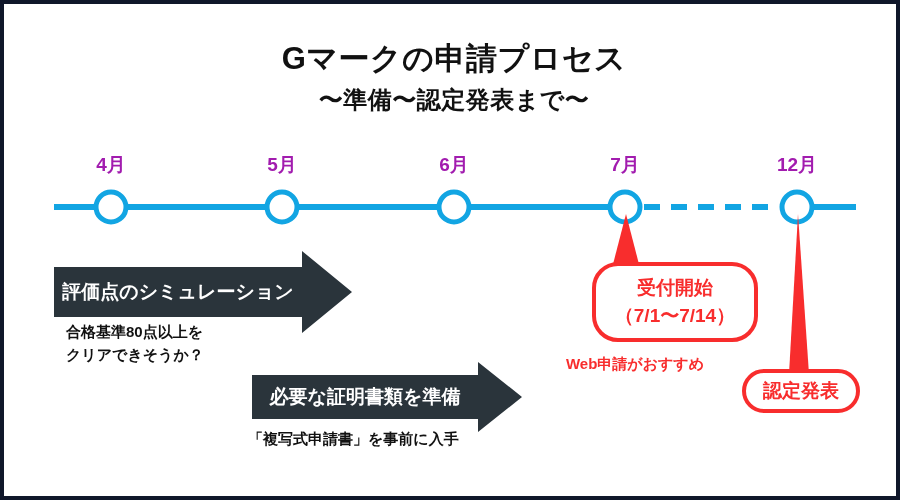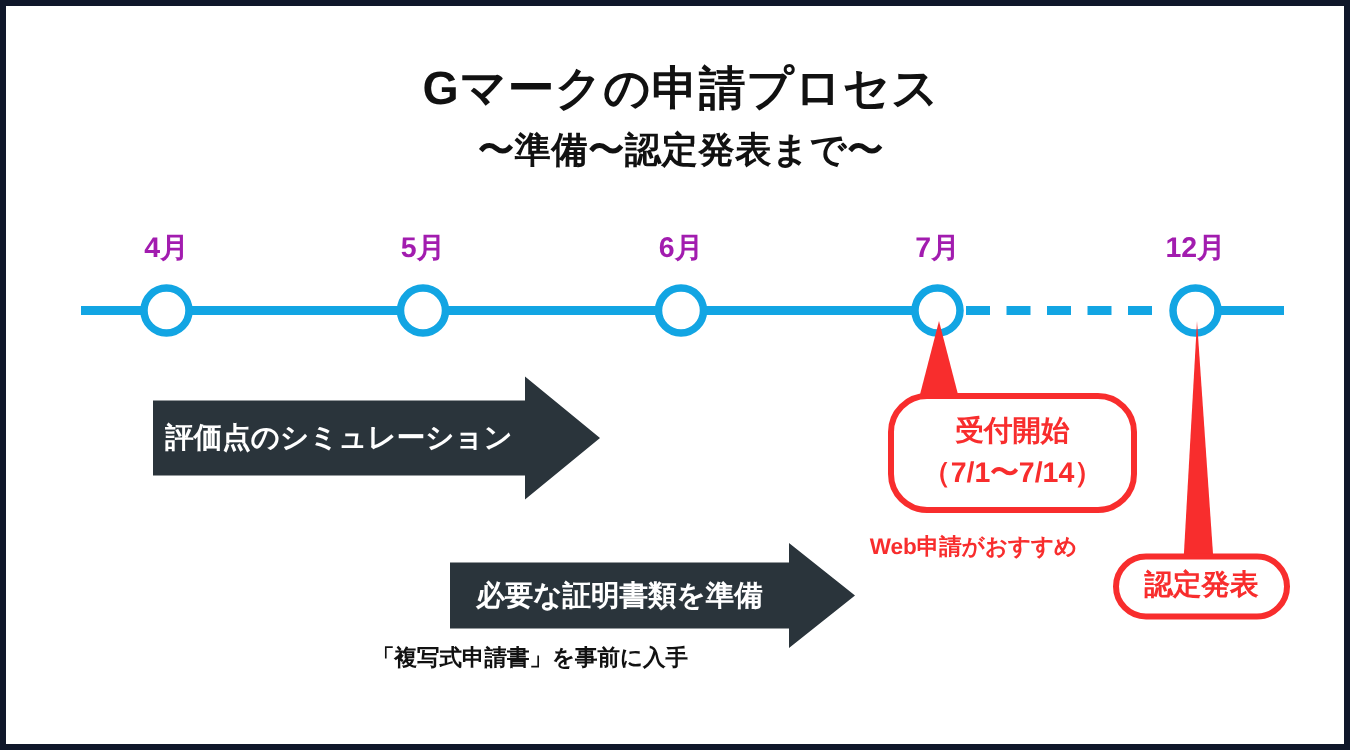--- a/index.html
+++ b/index.html
@@ -56,21 +56,21 @@
     position: absolute;
     font-size: 19px;
     font-weight: bold;
     color: #a21caf;
     text-align: center;
     width: 80px;
     white-space: nowrap;
   }
 
   
-  .arrow-wrap { position: absolute; margin-left: 48px; }
+  .arrow-wrap { position: absolute; }
   .arrow-label {
     position: absolute;
     color: #ffffff;
     font-size: 19px;
     font-weight: bold;
     white-space: nowrap;
     text-align: center;
   }
   .arrow-caption {
     position: absolute;
@@ -98,21 +98,21 @@
   .callout-line { white-space: nowrap; }
 
   .pointer-svg { position: absolute; z-index: 2; }
 
   .red-note {
     position: absolute;
     color: #F82D2D;
     font-size: 15px;
     font-weight: bold;
     white-space: nowrap;
-    text-align: right;
+    text-align: center;
   }
 </style>
 </head>
 <body>
 
 <div id="canvas">
 
   <div class="title">Gマークの申請プロセス</div>
   <div class="subtitle">〜準備〜認定発表まで〜</div>
 
@@ -138,20 +138,24 @@
   <div class="month-label" style="left:410px; top:148px;">6月</div>
   <div class="month-label" style="left:581px; top:148px;">7月</div>
   <div class="month-label" style="left:753px; top:148px;">12月</div>
 
   <div class="arrow-wrap" style="left:50px; top:245px; width:300px; height:86px;">
     <svg width="300" height="86" viewBox="0 0 300 86">
       <path d="M0,18 L248,18 L248,2 L298,43 L248,84 L248,68 L0,68 Z" fill="#2A343B"></path>
     </svg>
     <div class="arrow-label" style="left:0; top:30px; width:248px;">評価点のシミュレーション</div>
   </div>
+  <div class="arrow-caption" style="left:62px; top:316px;">
+    <div>合格基準80点以上を</div>
+    <div>クリアできそうか？</div>
+  </div>
 
   <div class="arrow-wrap" style="left:248px; top:357px; width:272px; height:72px;">
     <svg width="272" height="72" viewBox="0 0 272 72">
       <path d="M0,14 L226,14 L226,1 L270,36 L226,71 L226,58 L0,58 Z" fill="#2A343B"></path>
     </svg>
     <div class="arrow-label" style="left:0; top:23px; width:226px;">必要な証明書類を準備</div>
   </div>
   <div class="arrow-caption" style="left:244px; top:423px;">
     <div>「複写式申請書」を事前に入手</div>
   </div>

